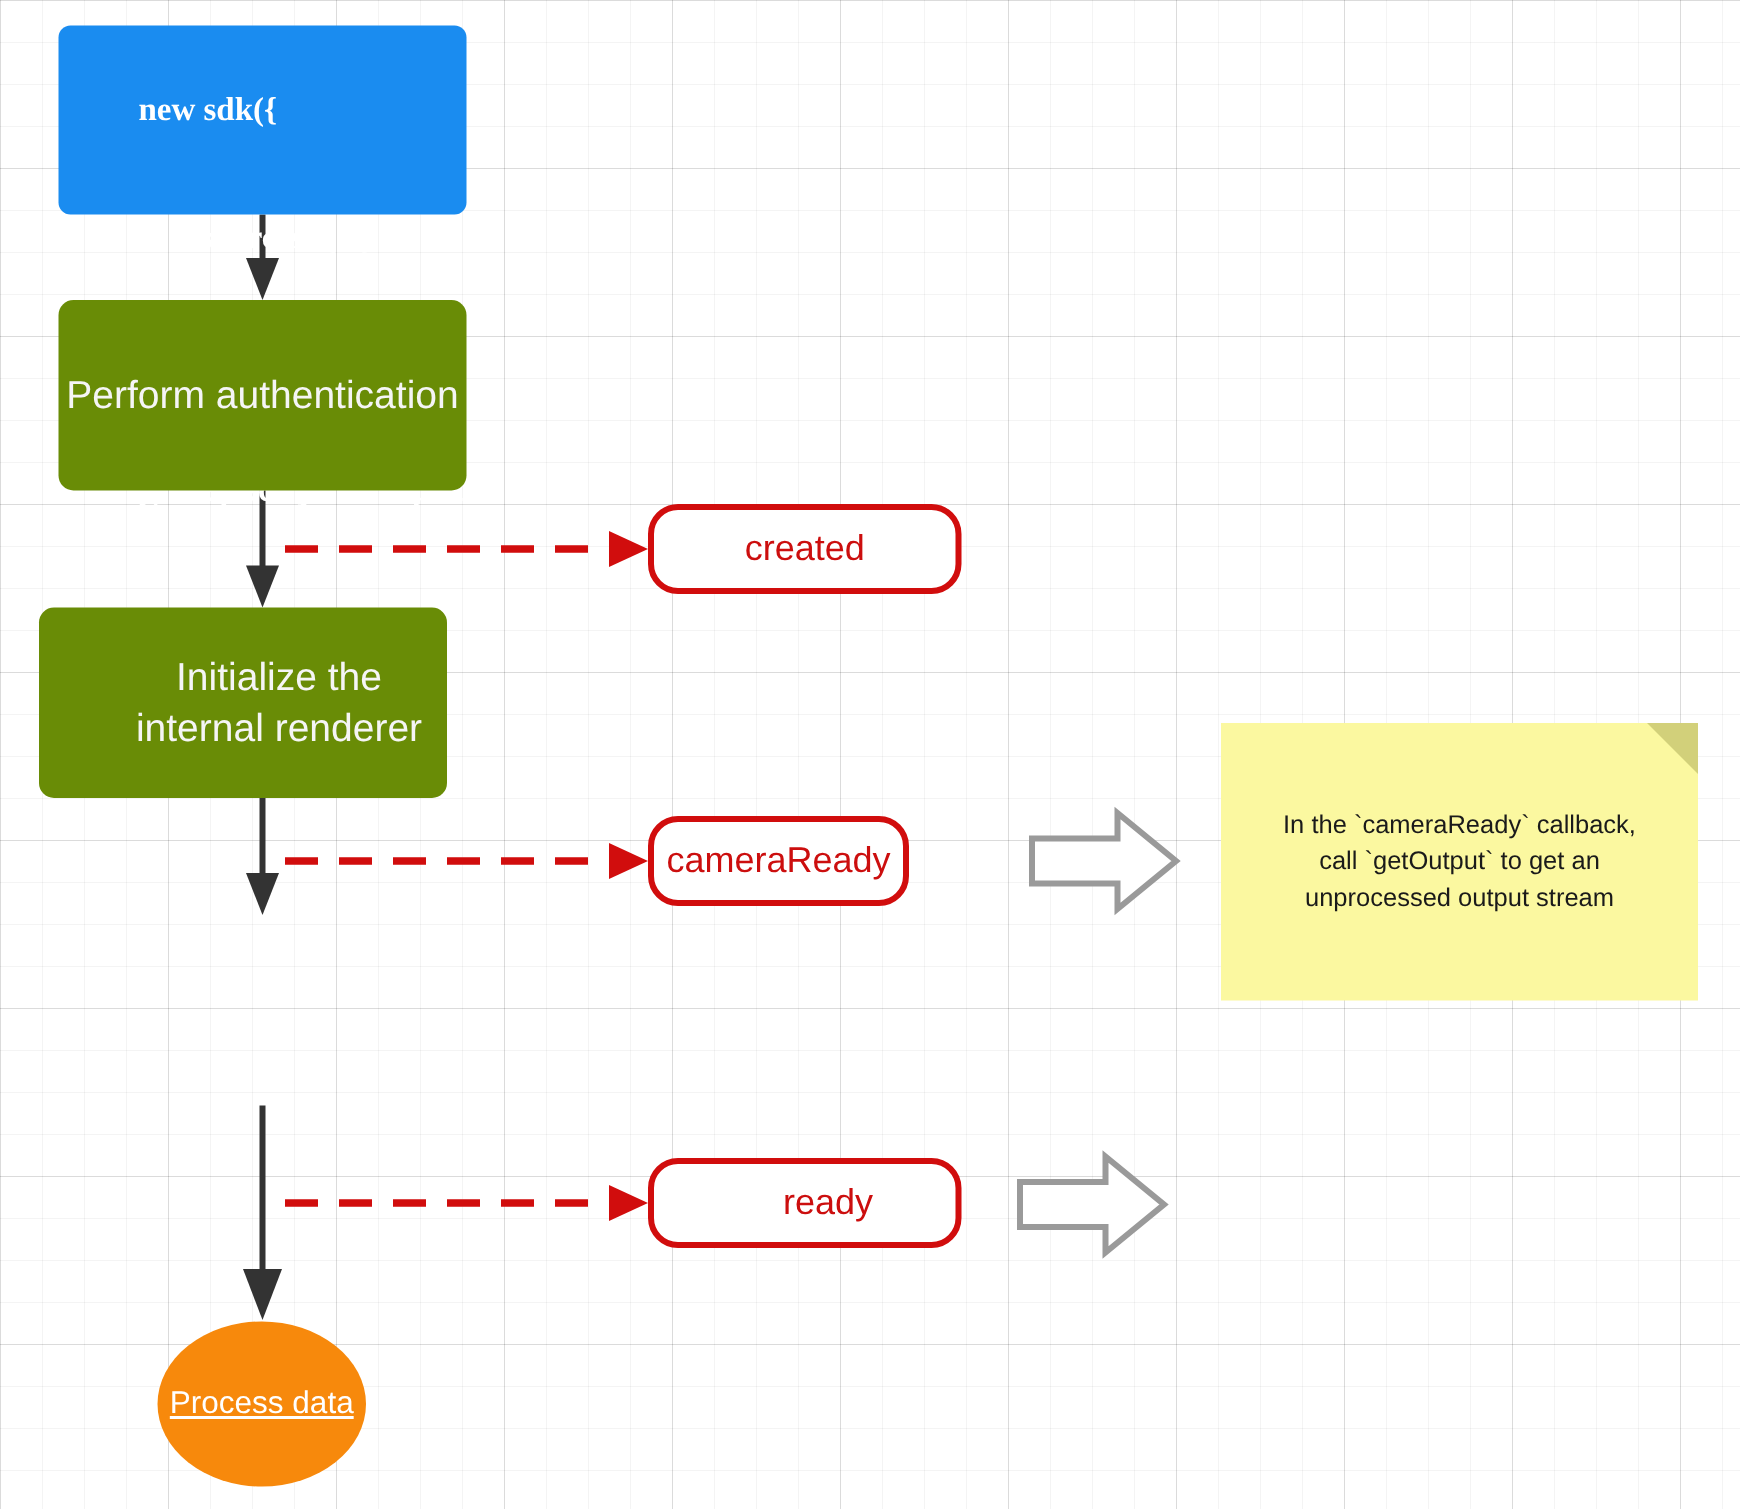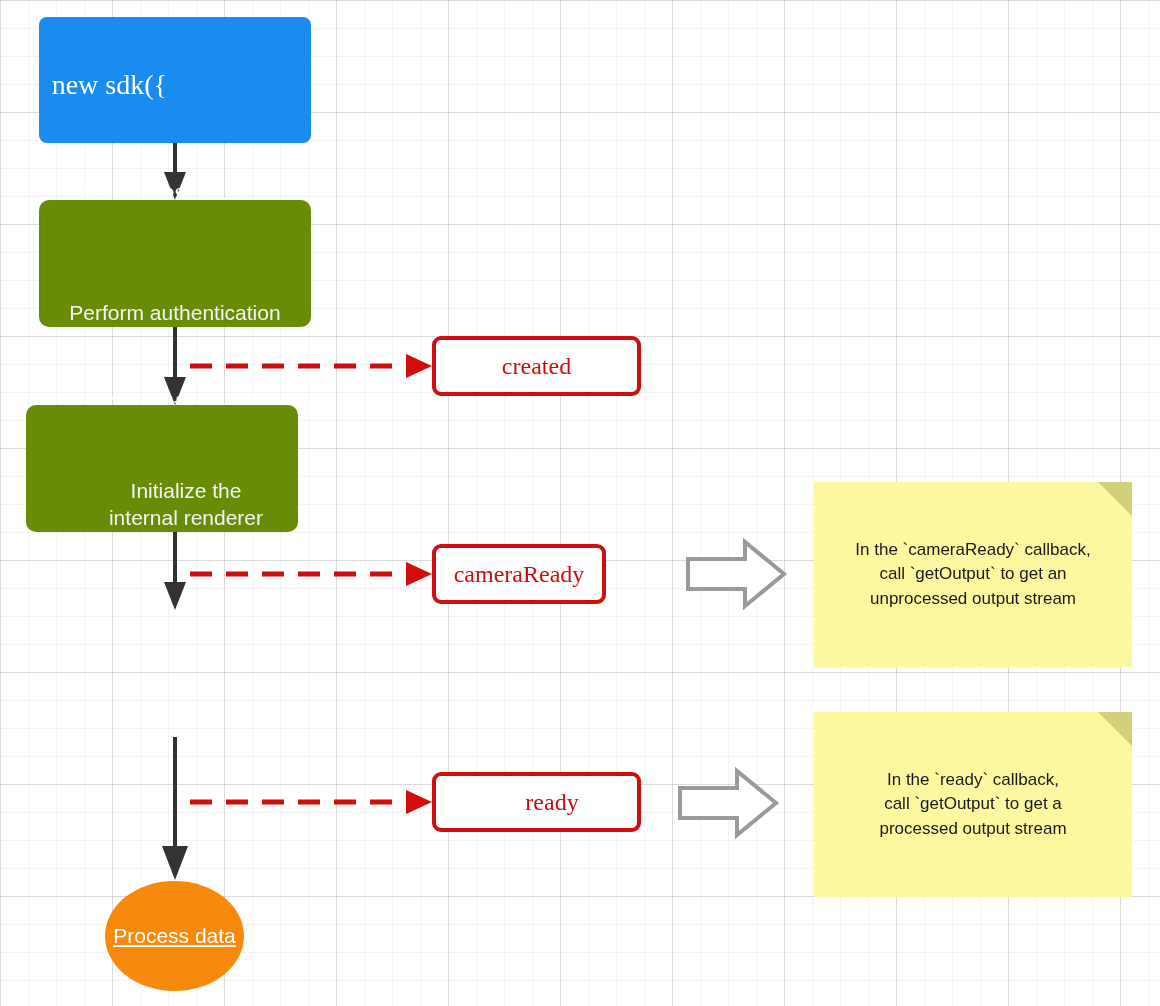--- a/index.html
+++ b/index.html
@@ -45,47 +45,47 @@
     line-height: 1.28;
     white-space: pre-line;
   }
 
   
   .node-code {
     background: #1a8cf0;
     color: #ffffff;
     border-radius: 8px;
     font-family: "Liberation Serif", serif;
-    font-size: 28px;
-    justify-content: flex-end;
+    font-size: 22px;
+    justify-content: center;
     align-items: flex-start;
     padding: 14px 0 0 18px;
     text-align: left;
     white-space: pre;
+    font-weight: bold;
   }
   .node-code .cmt {
     font-family: "Liberation Sans", sans-serif;
   }
 
   
   .node-process {
     background: #698c06;
     color: #f5f5f5;
     border-radius: 10px;
-    font-size: 21px;
-    align-items: flex-end;
+    font-size: 26px;
   }
 
   
   .node-event {
     background: #ffffff;
     border: 4px solid #d10d0d;
-    border-radius: 9px;
+    border-radius: 20px;
     color: #cc0e0e;
-    font-family: Liberation Serif, serif;
+    font-family: Liberation Sans, sans-serif;
     font-size: 24px;
   }
 
   
   .node-terminal {
     background: #f7890c;
     color: #ffffff;
     border-radius: 50%;
     font-size: 21px;
   }
@@ -226,20 +226,14 @@
     <span>ready</span>
   </div>
 
   <div class="node node-note" style="left:814px; top:482px; width:318px; height:185px;">
     <span class="note-fold"></span>
     <span>In the `cameraReady` callback,
 call `getOutput` to get an
 unprocessed output stream</span>
   </div>
 
-  <div class="node node-note" style="left:814px; top:712px; width:318px; height:185px;">
-    <span class="note-fold"></span>
-    <span>In the `ready` callback,
-call `getOutput` to get a
-processed output stream</span>
-  </div>
 
 </div>
 
 </body></html>

